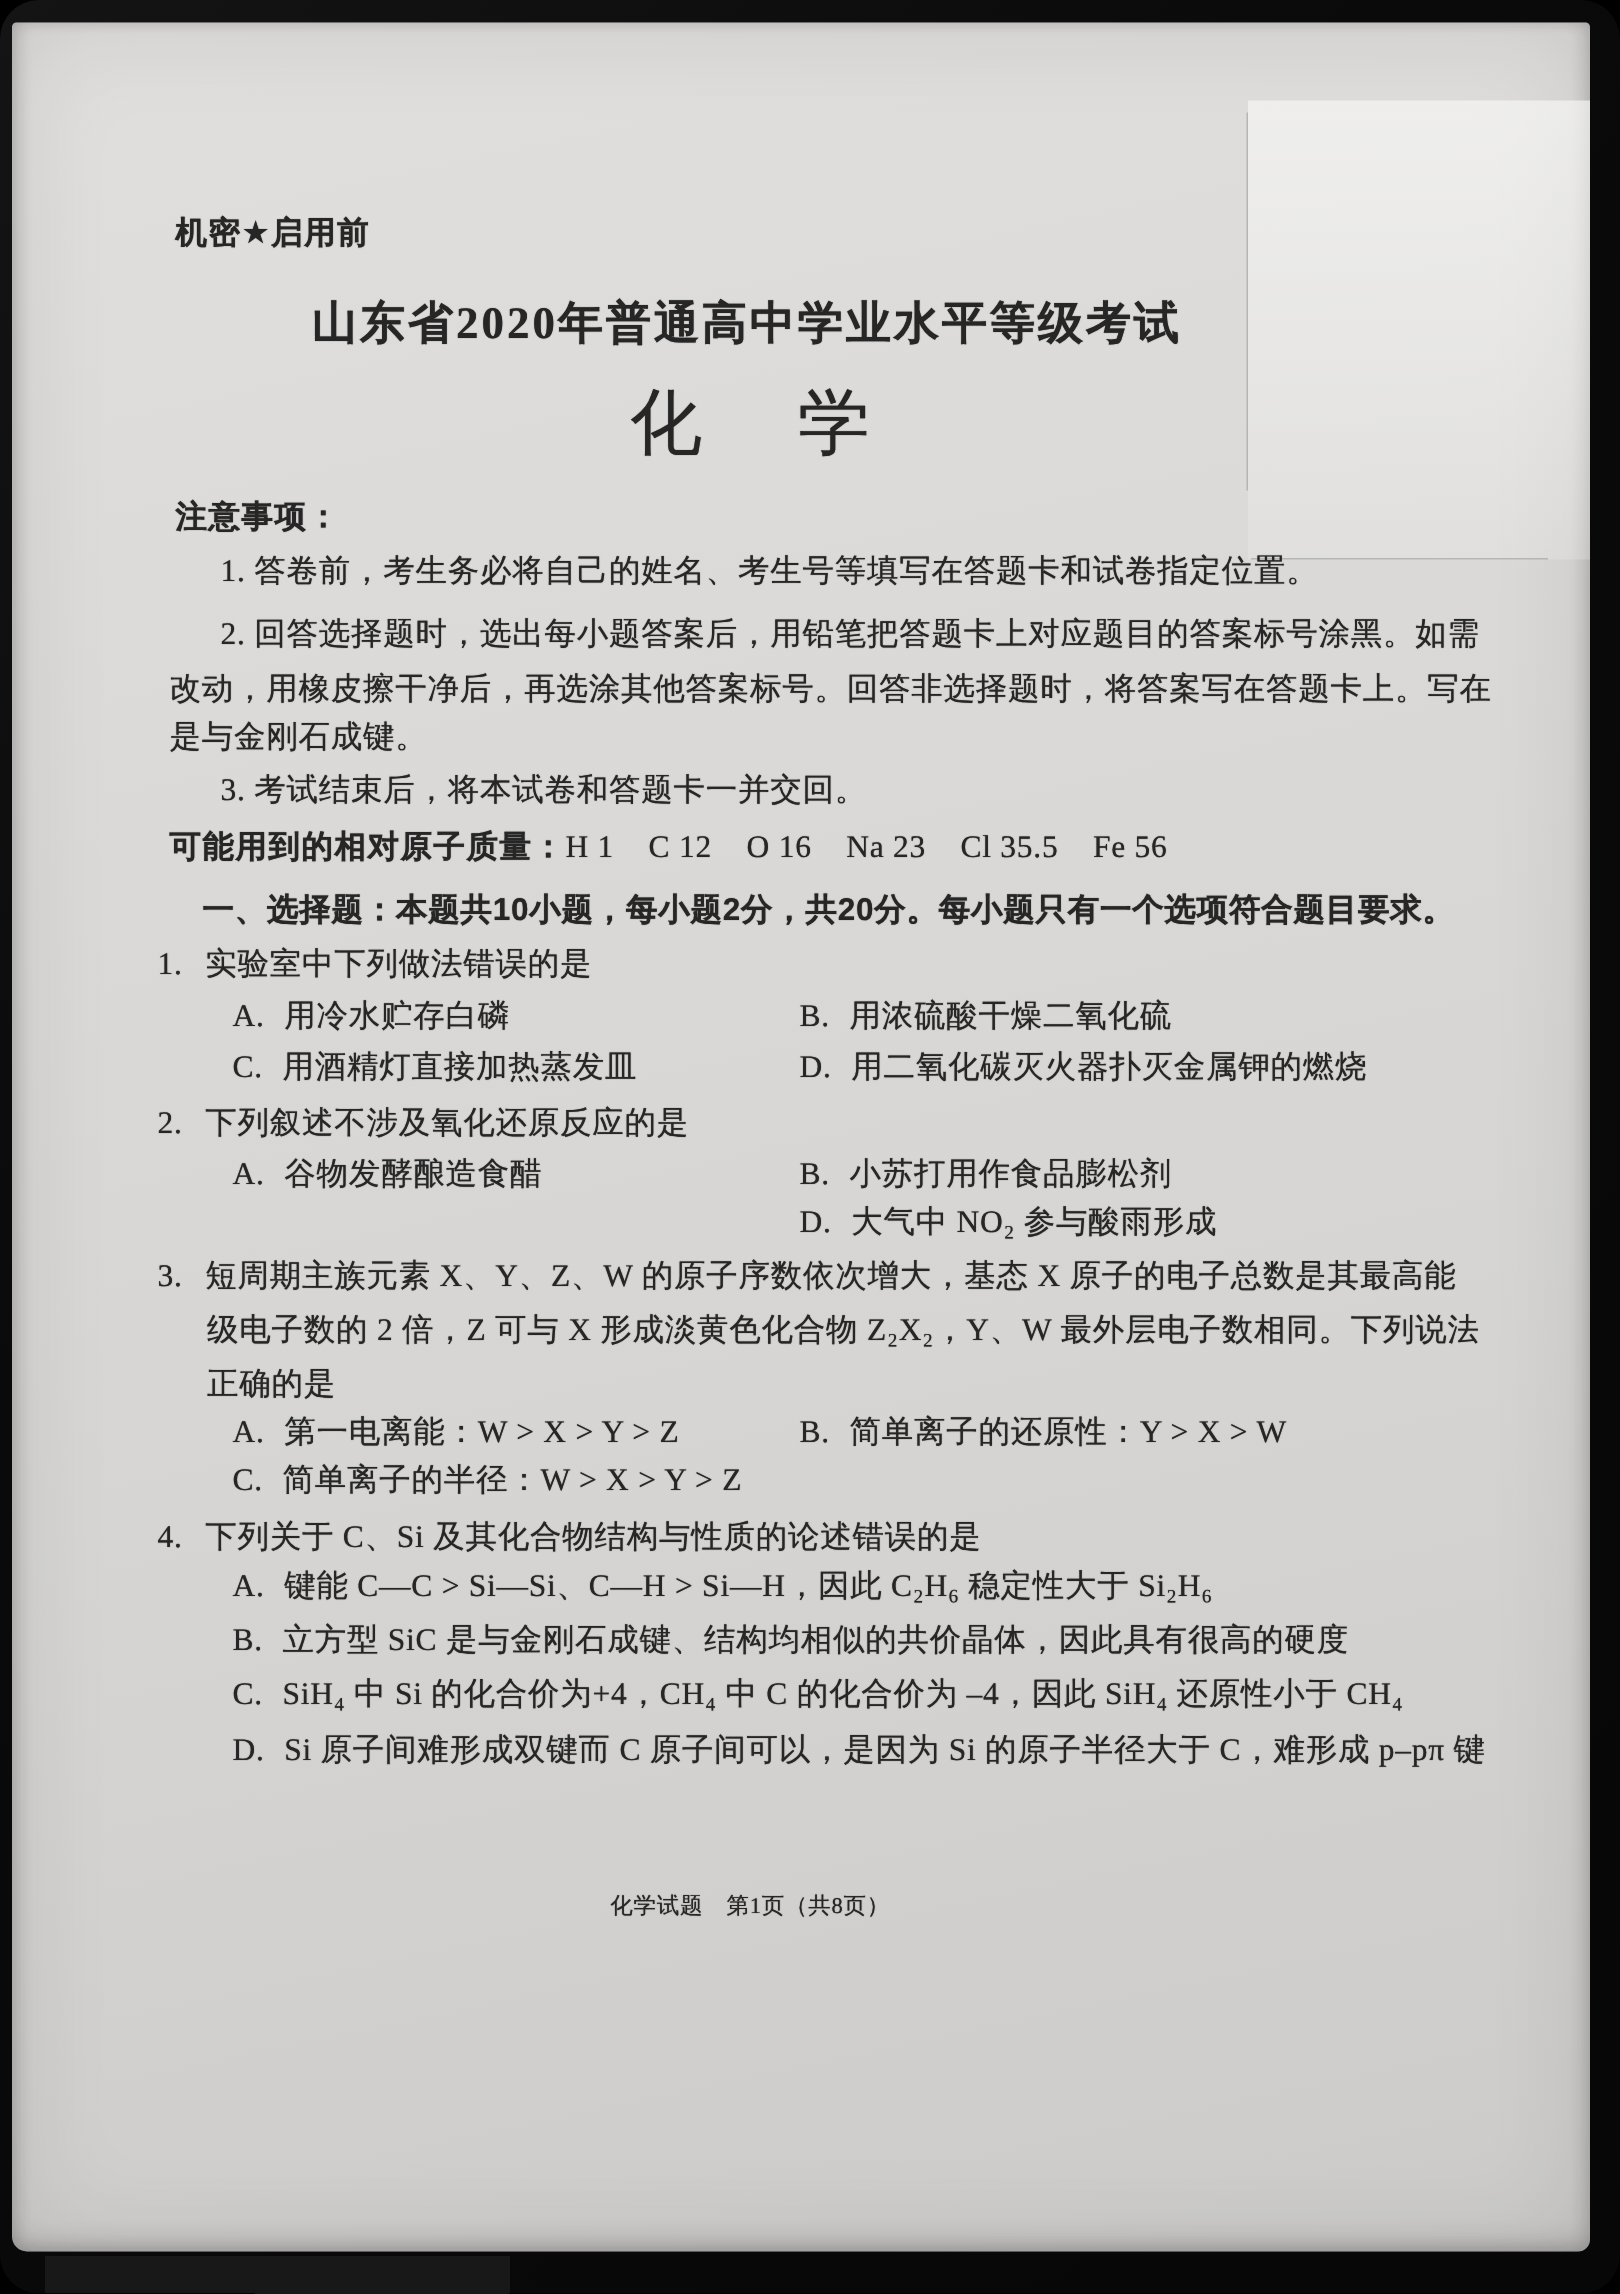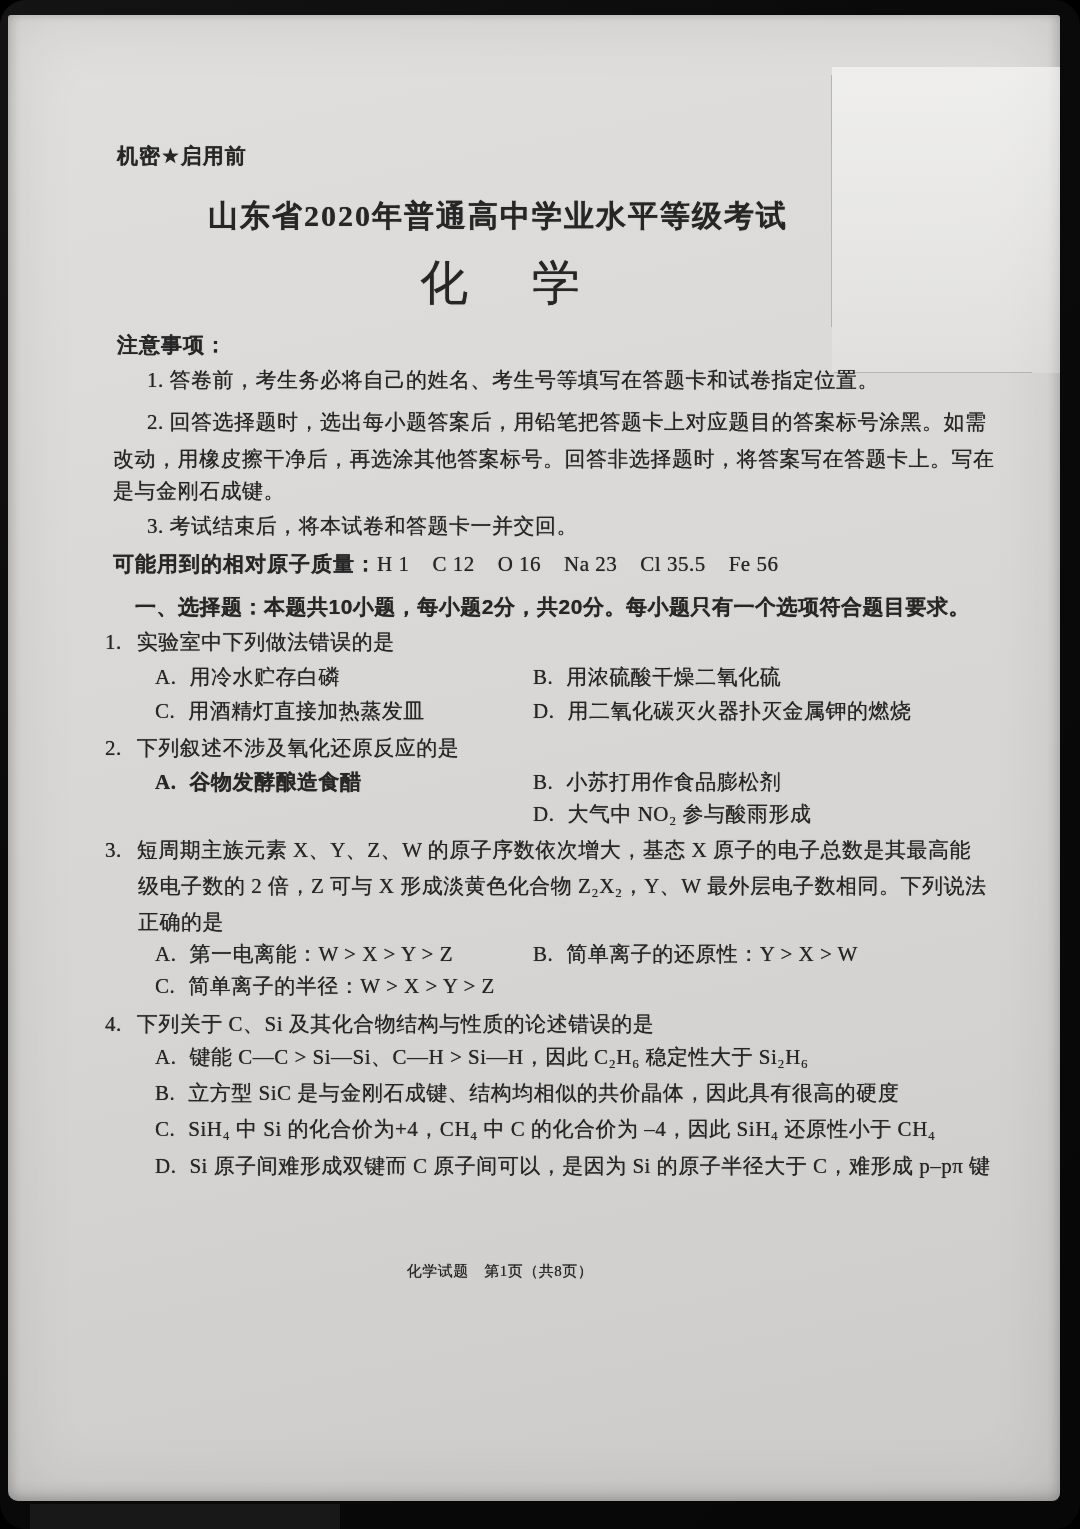--- a/index.html
+++ b/index.html
@@ -66,21 +66,21 @@
 
     <div class="ln heiti" style="left:110px; top:577px; letter-spacing:0.5px;margin-left:17px;">一、选择题：本题共10小题，每小题2分，共20分。每小题只有一个选项符合题目要求。</div>
 
     <div class="ln" style="left:97px; top:612px;"><span class="qnum">1.</span><span>实验室中下列做法错误的是</span></div>
     <div class="ln" style="left:147px; top:647px;"><span class="opt-label">A.</span><span>用冷水贮存白磷</span></div>
     <div class="ln" style="left:525px; top:647px;"><span class="opt-label">B.</span><span>用浓硫酸干燥二氧化硫</span></div>
     <div class="ln" style="left:147px; top:681px;"><span class="opt-label">C.</span><span>用酒精灯直接加热蒸发皿</span></div>
     <div class="ln" style="left:525px; top:681px;"><span class="opt-label">D.</span><span>用二氧化碳灭火器扑灭金属钾的燃烧</span></div>
 
     <div class="ln" style="left:97px; top:718px;"><span class="qnum">2.</span><span>下列叙述不涉及氧化还原反应的是</span></div>
-    <div class="ln" style="left:147px; top:752px;font-weight:bold;"><span class="opt-label">A.</span><span>谷物发酵酿造食醋</span></div>
+    <div class="ln" style="left:147px; top:752px;"><span class="opt-label">A.</span><span>谷物发酵酿造食醋</span></div>
     <div class="ln" style="left:525px; top:752px;"><span class="opt-label">B.</span><span>小苏打用作食品膨松剂</span></div>
     <div class="ln" style="left:525px; top:784px;"><span class="opt-label">D.</span><span>大气中 NO₂ 参与酸雨形成</span></div>
 
     <div class="ln" style="left:97px; top:820px;"><span class="qnum">3.</span><span>短周期主族元素 X、Y、Z、W 的原子序数依次增大，基态 X 原子的电子总数是其最高能</span></div>
     <div class="ln" style="left:130px; top:856px;">级电子数的 2 倍，Z 可与 X 形成淡黄色化合物 Z₂X₂，Y、W 最外层电子数相同。下列说法</div>
     <div class="ln" style="left:130px; top:892px;">正确的是</div>
     <div class="ln" style="left:147px; top:924px;"><span class="opt-label">A.</span><span>第一电离能：W &gt; X &gt; Y &gt; Z</span></div>
     <div class="ln" style="left:147px; top:956px;"><span class="opt-label">C.</span><span>简单离子的半径：W &gt; X &gt; Y &gt; Z</span></div>
     <div class="ln" style="left:525px; top:924px;"><span class="opt-label">B.</span><span>简单离子的还原性：Y &gt; X &gt; W</span></div>
 

